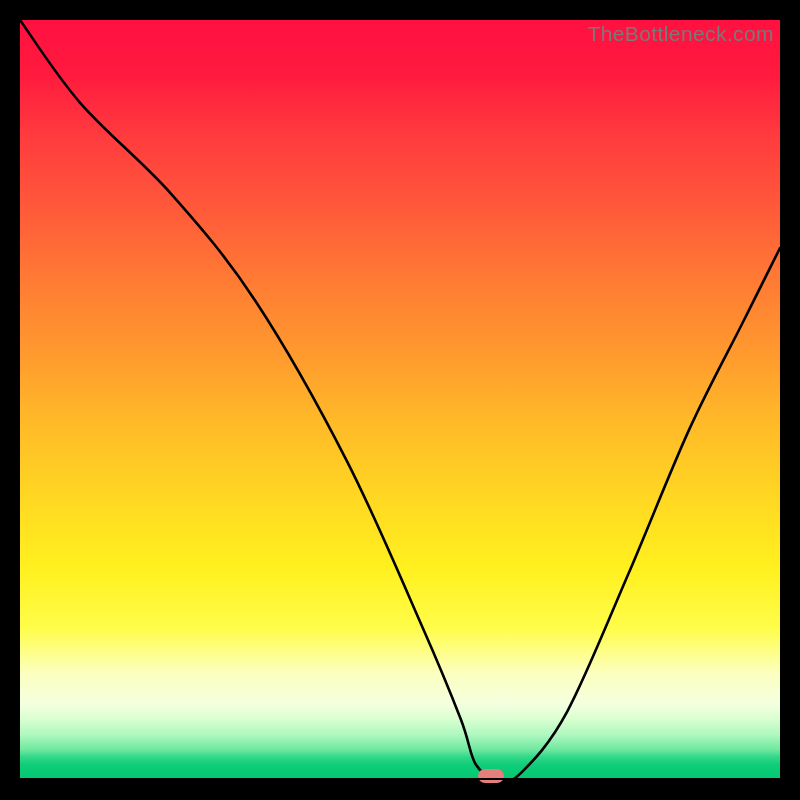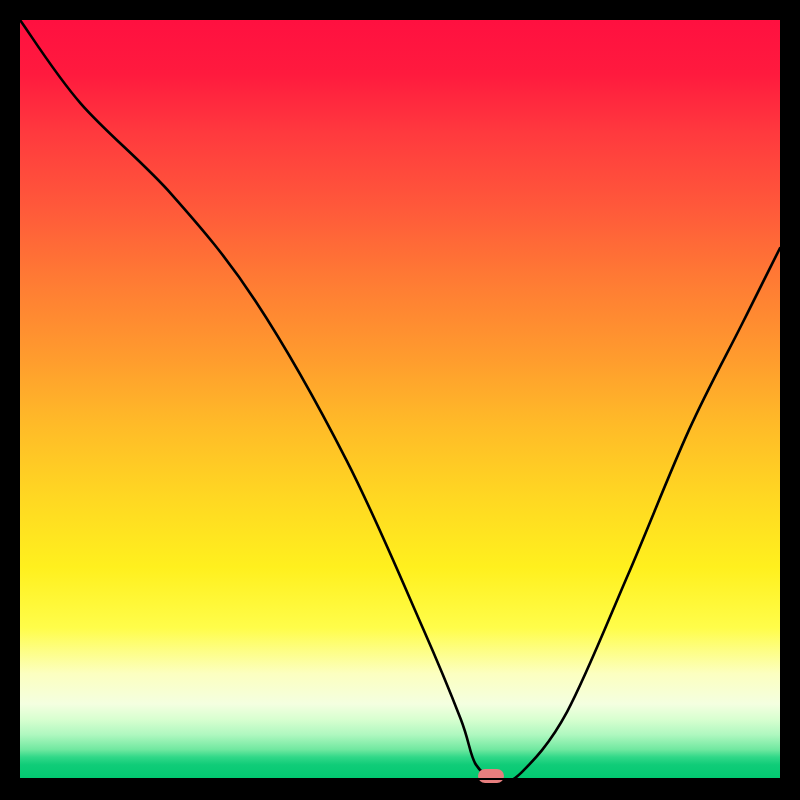--- a/index.html
+++ b/index.html
@@ -82,20 +82,21 @@
     height: 2px;
     background: #000;
   }
 </style>
 </head>
 <body>
 
 <div class="frame">
   <div class="plot-area">
 
+    <div class="attribution">TheBottleneck.com</div>
 
     <svg class="curve" viewBox="0 0 760 760" preserveAspectRatio="none">
       <path class="curve-path" id="curvePath" d="M 0 0 C 10.133333333333335 13.933333333333337, 35.46666666666667 54.4666666666667, 60.800000000000004 83.60000000000002 C 86.13333333333334 112.73333333333335, 122.86666666666667 141.86666666666662, 152 174.79999999999995 C 181.13333333333333 207.7333333333333, 206.46666666666667 236.86666666666665, 235.6 281.2 C 264.73333333333335 325.5333333333333, 298.93333333333334 386.33333333333337, 326.8 440.8 C 354.6666666666667 495.26666666666665, 383.8 564.9333333333333, 402.8 608 C 421.8 651.0666666666667, 431.9333333333333 676.4000000000001, 440.79999999999995 699.2 C 449.66666666666663 722, 449.66666666666663 734.6666666666666, 456 744.8 C 462.33333333333337 754.9333333333333, 471.2 758.7333333333333, 478.8 760 C 486.40000000000003 761.2666666666667, 490.20000000000005 763.8, 501.6 752.4 C 513 741, 529.4666666666666 724.5333333333333, 547.1999999999999 691.6 C 564.9333333333333 658.6666666666667, 587.7333333333333 601.6666666666666, 608 554.8 C 628.2666666666667 507.9333333333333, 649.8 452.2, 668.8 410.4 C 687.8 368.59999999999997, 706.8 334.4, 722 304 C 737.2 273.6, 753.6666666666666 240.66666666666666, 760 228"></path>
     </svg>
 
     <div class="marker" id="marker" style="left: 471.2px; top: 756px;"></div>
 
     <div class="baseline"></div>
   </div>
 </div>

